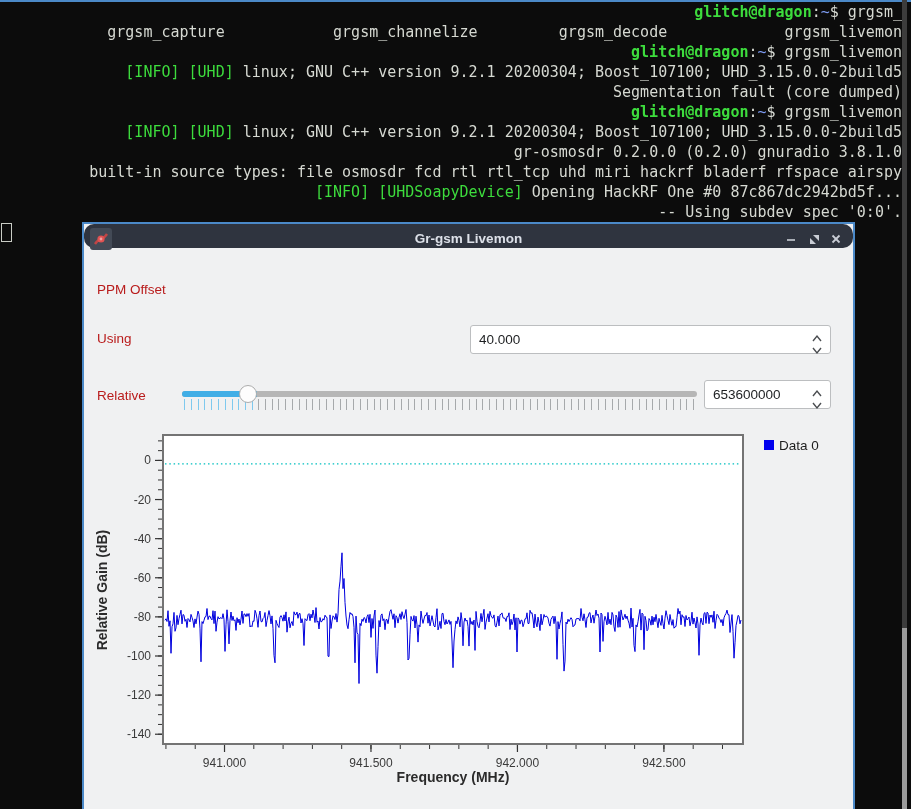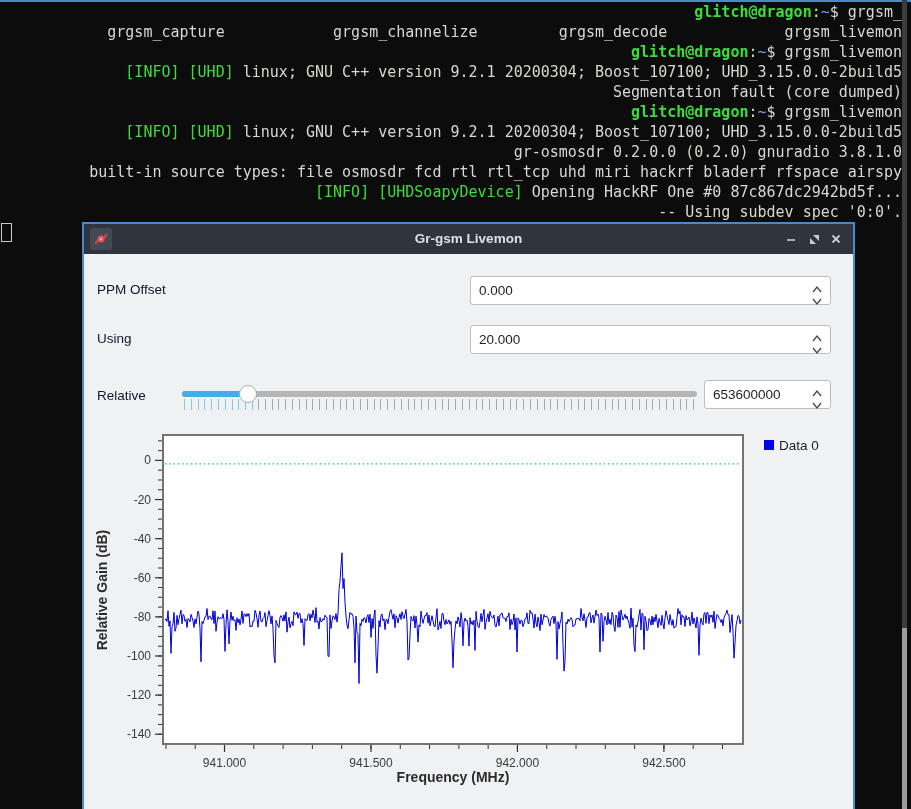--- a/index.html
+++ b/index.html
@@ -14,30 +14,30 @@
   .tseg-green{color:#3ddc3d;}
   .tseg-blue{color:#7d9bf0;}
   .tseg-bold{font-weight:bold;}
   #term-cursor{position:absolute;left:1px;top:223px;width:9px;height:17px;
                border:1px solid #c9ccc5;background:transparent;}
   #term-scrollbar{position:absolute;left:902px;top:0;width:5px;height:809px;background:#3c3c3c;}
   #term-scroll-thumb{position:absolute;left:0;top:628px;width:5px;height:181px;background:#9b9b9b;}
   
   #qt-window{position:absolute;left:82px;top:222px;width:773px;height:587px;
              background:#f0f1f2;border:2px solid #4b89c8;border-bottom:none;box-sizing:border-box;}
-  #titlebar{position:absolute;left:0;top:0;width:100%;height:30px;background:#2f343f;}
+  #titlebar{position:absolute;left:0;top:0;width:100%;height:24px;background:#2f343f;border-radius:10px;}
   #win-icon{position:absolute;left:6px;top:4px;width:22px;height:22px;background:#434a56;
             border-radius:3px;}
   #win-title{position:absolute;left:0;top:0;width:100%;height:30px;line-height:30px;
              text-align:center;color:#dce0e8;font-weight:bold;font-size:13.5px;}
   .tb-btn{position:absolute;top:4px;width:20px;height:22px;cursor:pointer;
           display:flex;align-items:center;justify-content:center;}
   #btn-min{right:52px;} #btn-max{right:29px;} #btn-close{right:7px;}
   
-  .field-label{position:absolute;left:13px;font-size:13.5px;color:#0f172a;}
+  .field-label{position:absolute;left:13px;font-size:13.5px;color:#b91c1c;}
   .spinbox{position:absolute;background:#fff;border:1px solid #bcbec0;border-radius:3px;
            box-sizing:border-box;height:29px;}
   .spin-value{position:absolute;left:8px;top:0;height:27px;line-height:27px;
               font-size:13.5px;color:#1d1f21;}
   .spin-btns{position:absolute;right:7px;top:3px;width:12px;height:22px;}
   .spin-up,.spin-down{position:absolute;left:0;width:12px;height:10px;cursor:pointer;}
   .spin-up{top:0;} .spin-down{bottom:0;}
   #ppm-box{left:386px;top:52px;width:361px;}
   #gain-box{left:386px;top:101px;width:361px;}
   #freq-box{left:620px;top:156px;width:127px;}
@@ -93,39 +93,24 @@
     </div>
     <div class="tb-btn" id="btn-close">
       <svg width="10" height="10" viewBox="0 0 10 10">
         <line x1="1.5" y1="1.5" x2="8.5" y2="8.5" stroke="#c9cdd5" stroke-width="1.8"></line>
         <line x1="8.5" y1="1.5" x2="1.5" y2="8.5" stroke="#c9cdd5" stroke-width="1.8"></line>
       </svg>
     </div>
   </div>
 
   <div class="field-label" style="top:58px;">PPM Offset</div>
-  <div class="spinbox" id="ppm-box">
-    <div class="spin-value">0.000</div>
-    <div class="spin-btns">
-      <div class="spin-up">
-        <svg width="12" height="9" viewBox="0 0 12 9">
-            <polyline points="2,7 6,2 10,7" fill="none" stroke="#4a4d50" stroke-width="1.4"></polyline>
-          </svg>
-      </div>
-      <div class="spin-down">
-        <svg width="12" height="9" viewBox="0 0 12 9">
-            <polyline points="2,2 6,7 10,2" fill="none" stroke="#4a4d50" stroke-width="1.4"></polyline>
-          </svg>
-      </div>
-    </div>
-  </div>
 
   <div class="field-label" style="top:107px;">Using</div>
   <div class="spinbox" id="gain-box">
-    <div class="spin-value">20.000</div>
+    <div class="spin-value">40.000</div>
     <div class="spin-btns">
       <div class="spin-up">
         <svg width="12" height="9" viewBox="0 0 12 9">
             <polyline points="2,7 6,2 10,7" fill="none" stroke="#4a4d50" stroke-width="1.4"></polyline>
           </svg>
       </div>
       <div class="spin-down">
         <svg width="12" height="9" viewBox="0 0 12 9">
             <polyline points="2,2 6,7 10,2" fill="none" stroke="#4a4d50" stroke-width="1.4"></polyline>
           </svg>

